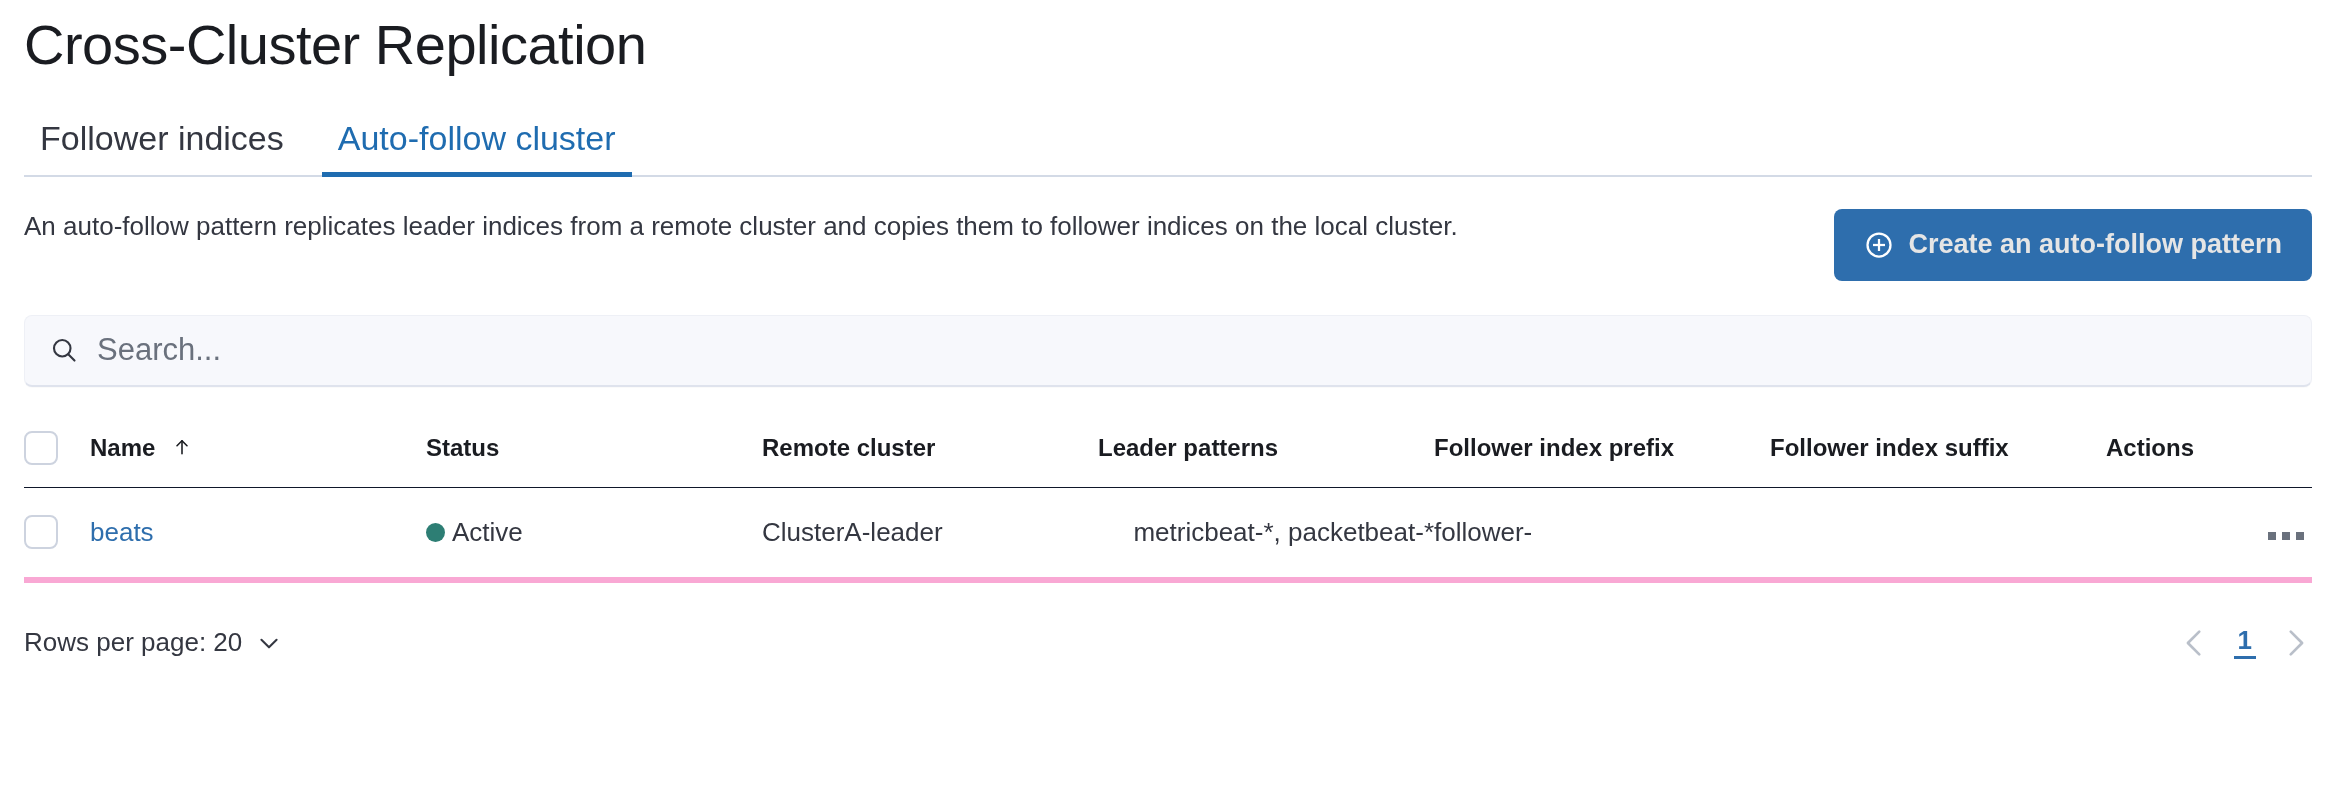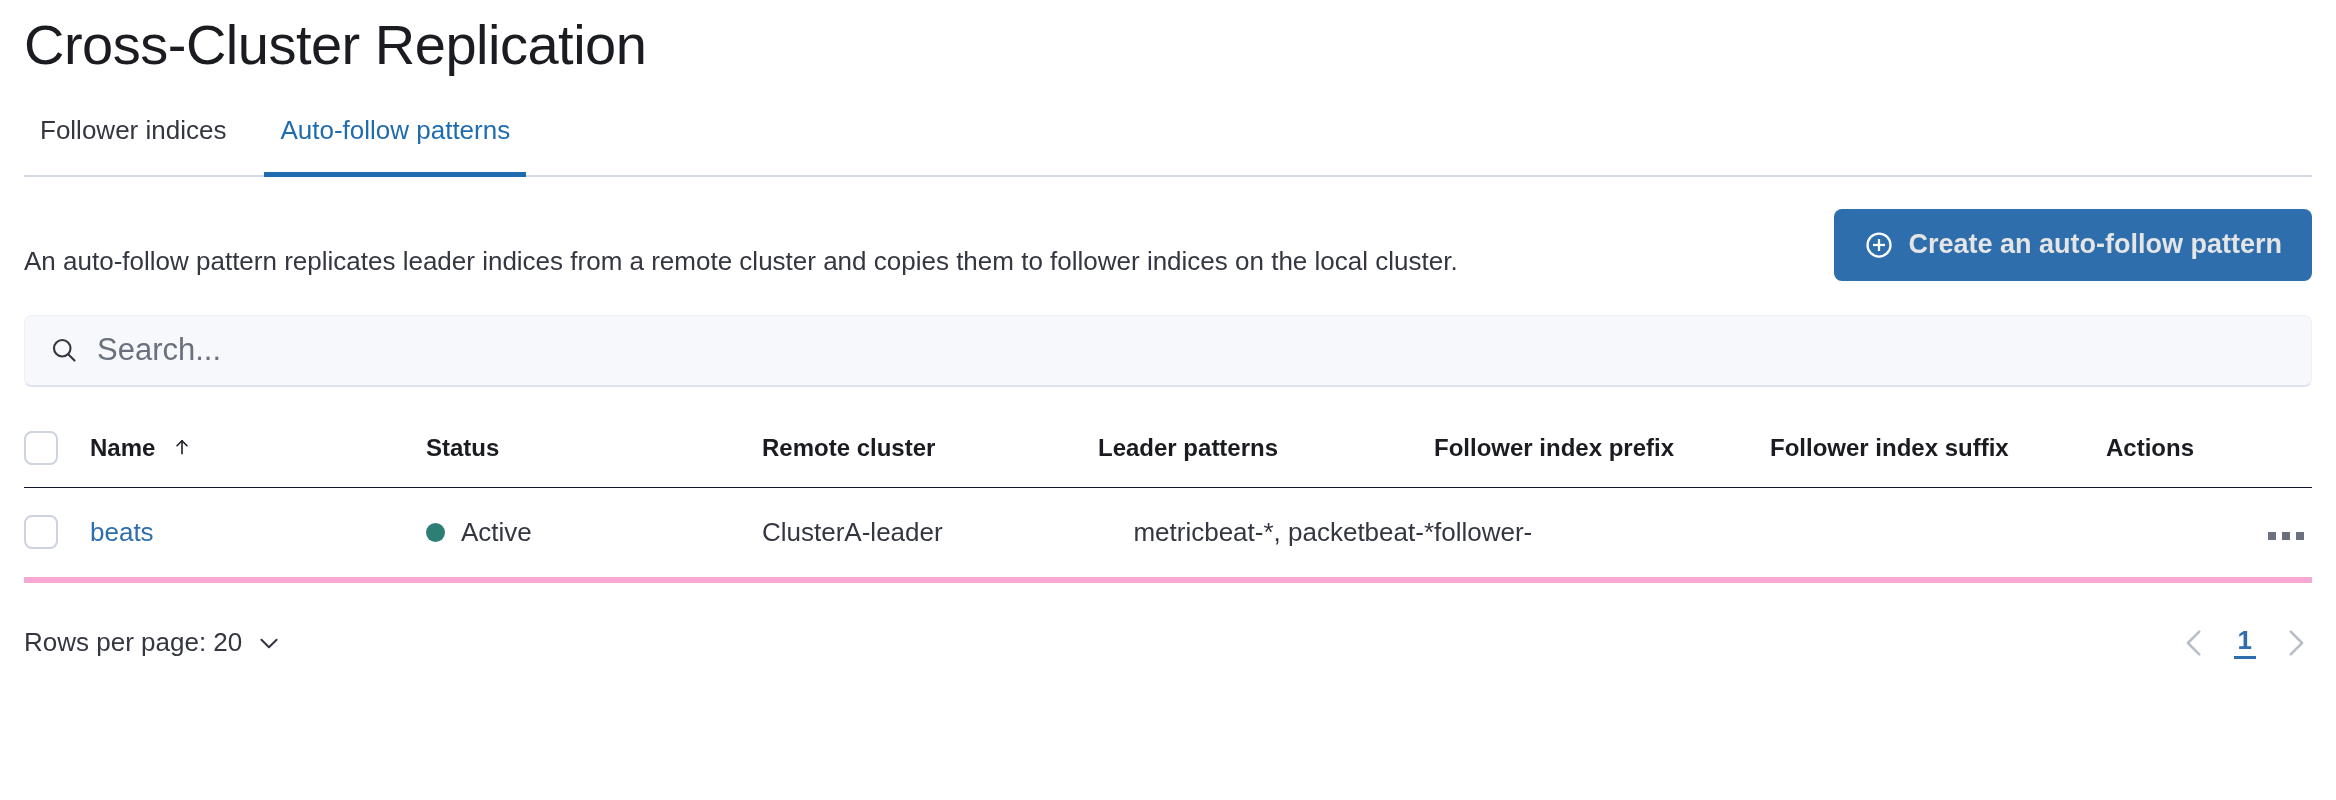--- a/index.html
+++ b/index.html
@@ -37,23 +37,23 @@
 
   
   .tabs {
     display: flex;
     align-items: flex-end;
     margin-top: 34px;
     border-bottom: 2px solid #d3dae6;
     height: 66px;
   }
   .tab {
-    font-size: 26px;
+    font-size: 34px;
     line-height: 1;
-    padding: 0 16px 32px 16px;
+    padding: 0 16px 20px 16px;
     margin-right: 22px;
     color: #343741;
     cursor: pointer;
     position: relative;
     white-space: nowrap;
   }
   .tab:first-child { margin-left: 0; }
   .tab.selected {
     color: #1f6cb0;
     font-weight: 400;
@@ -63,21 +63,21 @@
     position: absolute;
     left: 0; right: 0;
     bottom: -2px;
     height: 5px;
     background: #1f6cb0;
   }
 
   
   .desc-row {
     display: flex;
-    align-items: flex-end;
+    align-items: flex-start;
     justify-content: space-between;
     margin-top: 30px;
   }
   .desc-text {
     font-size: 26px;
     line-height: 1.5;
     color: #343741;
     max-width: 1700px;
     font-weight: 400;
   }
@@ -185,21 +185,21 @@
     margin-left: 10px;
     width: 20px; height: 24px;
     vertical-align: -3px;
   }
   .name-link {
     color: #2e6ead;
     text-decoration: none;
     cursor: pointer;
     font-size: 26px;
   }
-  .status-cell { display: flex; align-items: center; gap: 16px; }
+  .status-cell { display: flex; align-items: center; gap: 7px; }
   .status-dot {
     width: 19px; height: 19px;
     border-radius: 50%;
     background: #2d7e74;
     flex: 0 0 auto;
   }
   .leader-list { line-height: 1.42; text-align: right; }
   .actions-dots {
     display: inline-flex;
     gap: 6px;
@@ -255,21 +255,21 @@
 </style>
 </head>
 <body>
 
 <div class="page">
 
   <h1 class="page-title">Cross-Cluster Replication</h1>
 
   <div class="tabs">
     <div class="tab">Follower indices</div>
-    <div class="tab selected">Auto-follow patterns</div>
+    <div class="tab selected">Auto-follow cluster</div>
   </div>
 
   <div class="desc-row">
     <div class="desc-text">An auto-follow pattern replicates leader indices from a remote cluster and copies them to follower indices on the local cluster.</div>
     <button class="create-btn">
       <span class="plus-icon">
         <svg viewBox="0 0 24 24" width="30" height="30" fill="none" stroke="#ffffff" stroke-width="1.8">
           <circle cx="12" cy="12" r="9.2"></circle>
           <line x1="12" y1="7.2" x2="12" y2="16.8"></line>
           <line x1="7.2" y1="12" x2="16.8" y2="12"></line>

